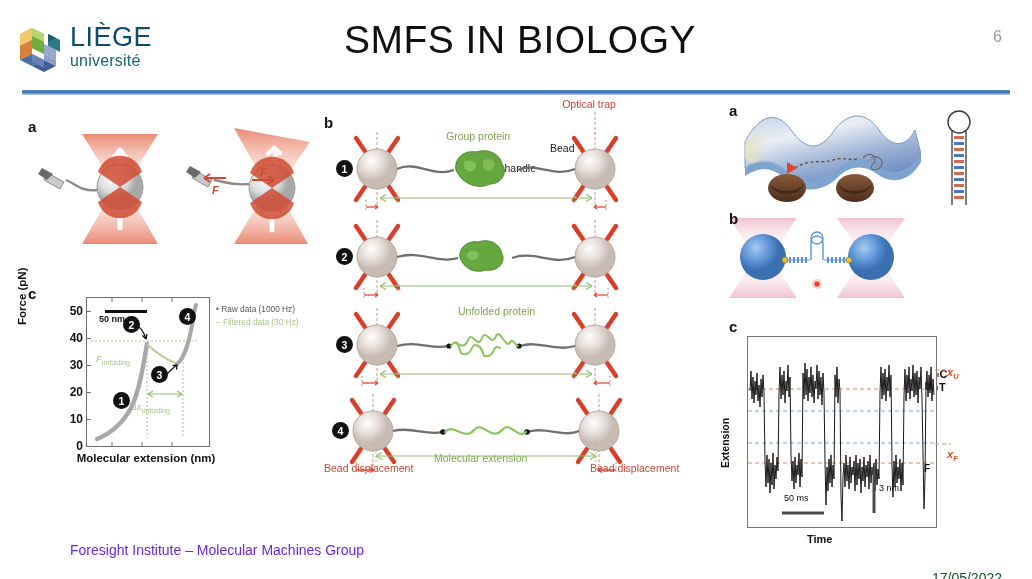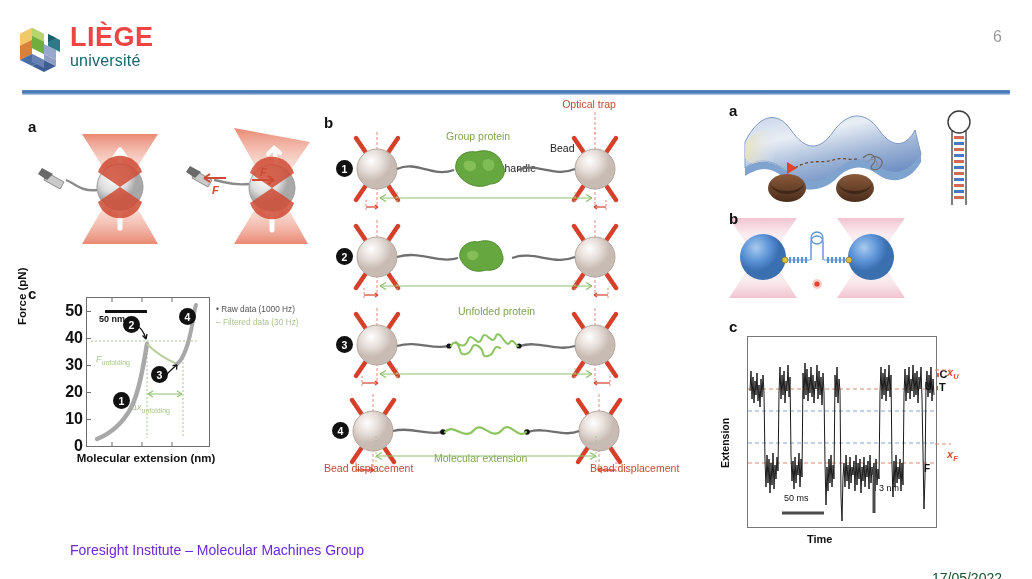--- a/index.html
+++ b/index.html
@@ -10,21 +10,21 @@
     font-family:"Liberation Sans", sans-serif;
     position:relative;
   }
   .slide{position:absolute;inset:0;background:#fff;}
 
   
   .logo{position:absolute;left:12px;top:20px;width:56px;height:56px;}
   .logo svg{display:block;}
   .logo-text{position:absolute;left:70px;top:24px;line-height:1;}
   .logo-liege{
-    font-size:27px;font-weight:bold;color:#ef4444;letter-spacing:.5px;
+    font-size:27px;font-weight:normal;color:#0c4a6e;letter-spacing:.5px;
     font-family:"Liberation Sans", sans-serif;
   }
   .logo-univ{
     font-size:16px;color:#14686e;margin-top:2px;letter-spacing:.2px;
     font-family:"Liberation Sans", sans-serif;
   }
   .slide-title{
     position:absolute;left:250px;top:18px;width:540px;
     text-align:center;font-size:39px;color:#101010;
     font-family:"Liberation Sans", sans-serif;font-weight:normal;
@@ -75,21 +75,21 @@
     position:absolute;left:66px;top:12px;width:122px;height:148px;
     border:1px solid #6e6e6e;background:#fff;
   }
   .y-label{
     position:absolute;left:-4px;top:40px;
     transform:rotate(-90deg);transform-origin:left top;
     font-size:11.5px;font-weight:bold;color:#111;white-space:nowrap;
   }
   .ytick{
     position:absolute;right:100%;margin-right:4px;
-    font-size:16px;color:#111;font-weight:bold;
+    font-size:12px;color:#111;font-weight:bold;
     transform:translateY(-50%);white-space:nowrap;
   }
   .x-caption{
     position:absolute;left:46px;top:166px;width:160px;text-align:center;
     font-size:11.5px;font-weight:bold;color:#111;line-height:1.25;
   }
   .legend{position:absolute;left:196px;top:18px;font-size:8.3px;line-height:1.55;}
   .legend div{white-space:nowrap;}
   .legend .raw{color:#555;}
   .legend .filt{color:#a9c48b;}
@@ -177,20 +177,21 @@
 
       <polygon points="36,14 48,20 48,32 36,26" fill="#2e7a86"></polygon>
       <polygon points="36,14 44,18 36,22" fill="#1c5f6b"></polygon>
     </svg>
   </div>
   <div class="logo-text">
     <div class="logo-liege">LIÈGE</div>
     <div class="logo-univ">université</div>
   </div>
 
+  <div class="slide-title">SMFS IN BIOLOGY</div>
   <div class="slide-number">6</div>
   <div class="divider"></div>
 
   <div id="left-col">
 
     <div id="panel-a">
       <div class="panel-letter" style="left:8px;top:8px;">a</div>
       <svg width="295" height="165" viewBox="0 0 295 165">
         <defs>
           <linearGradient id="beamG" x1="0" y1="0" x2="0" y2="1">

